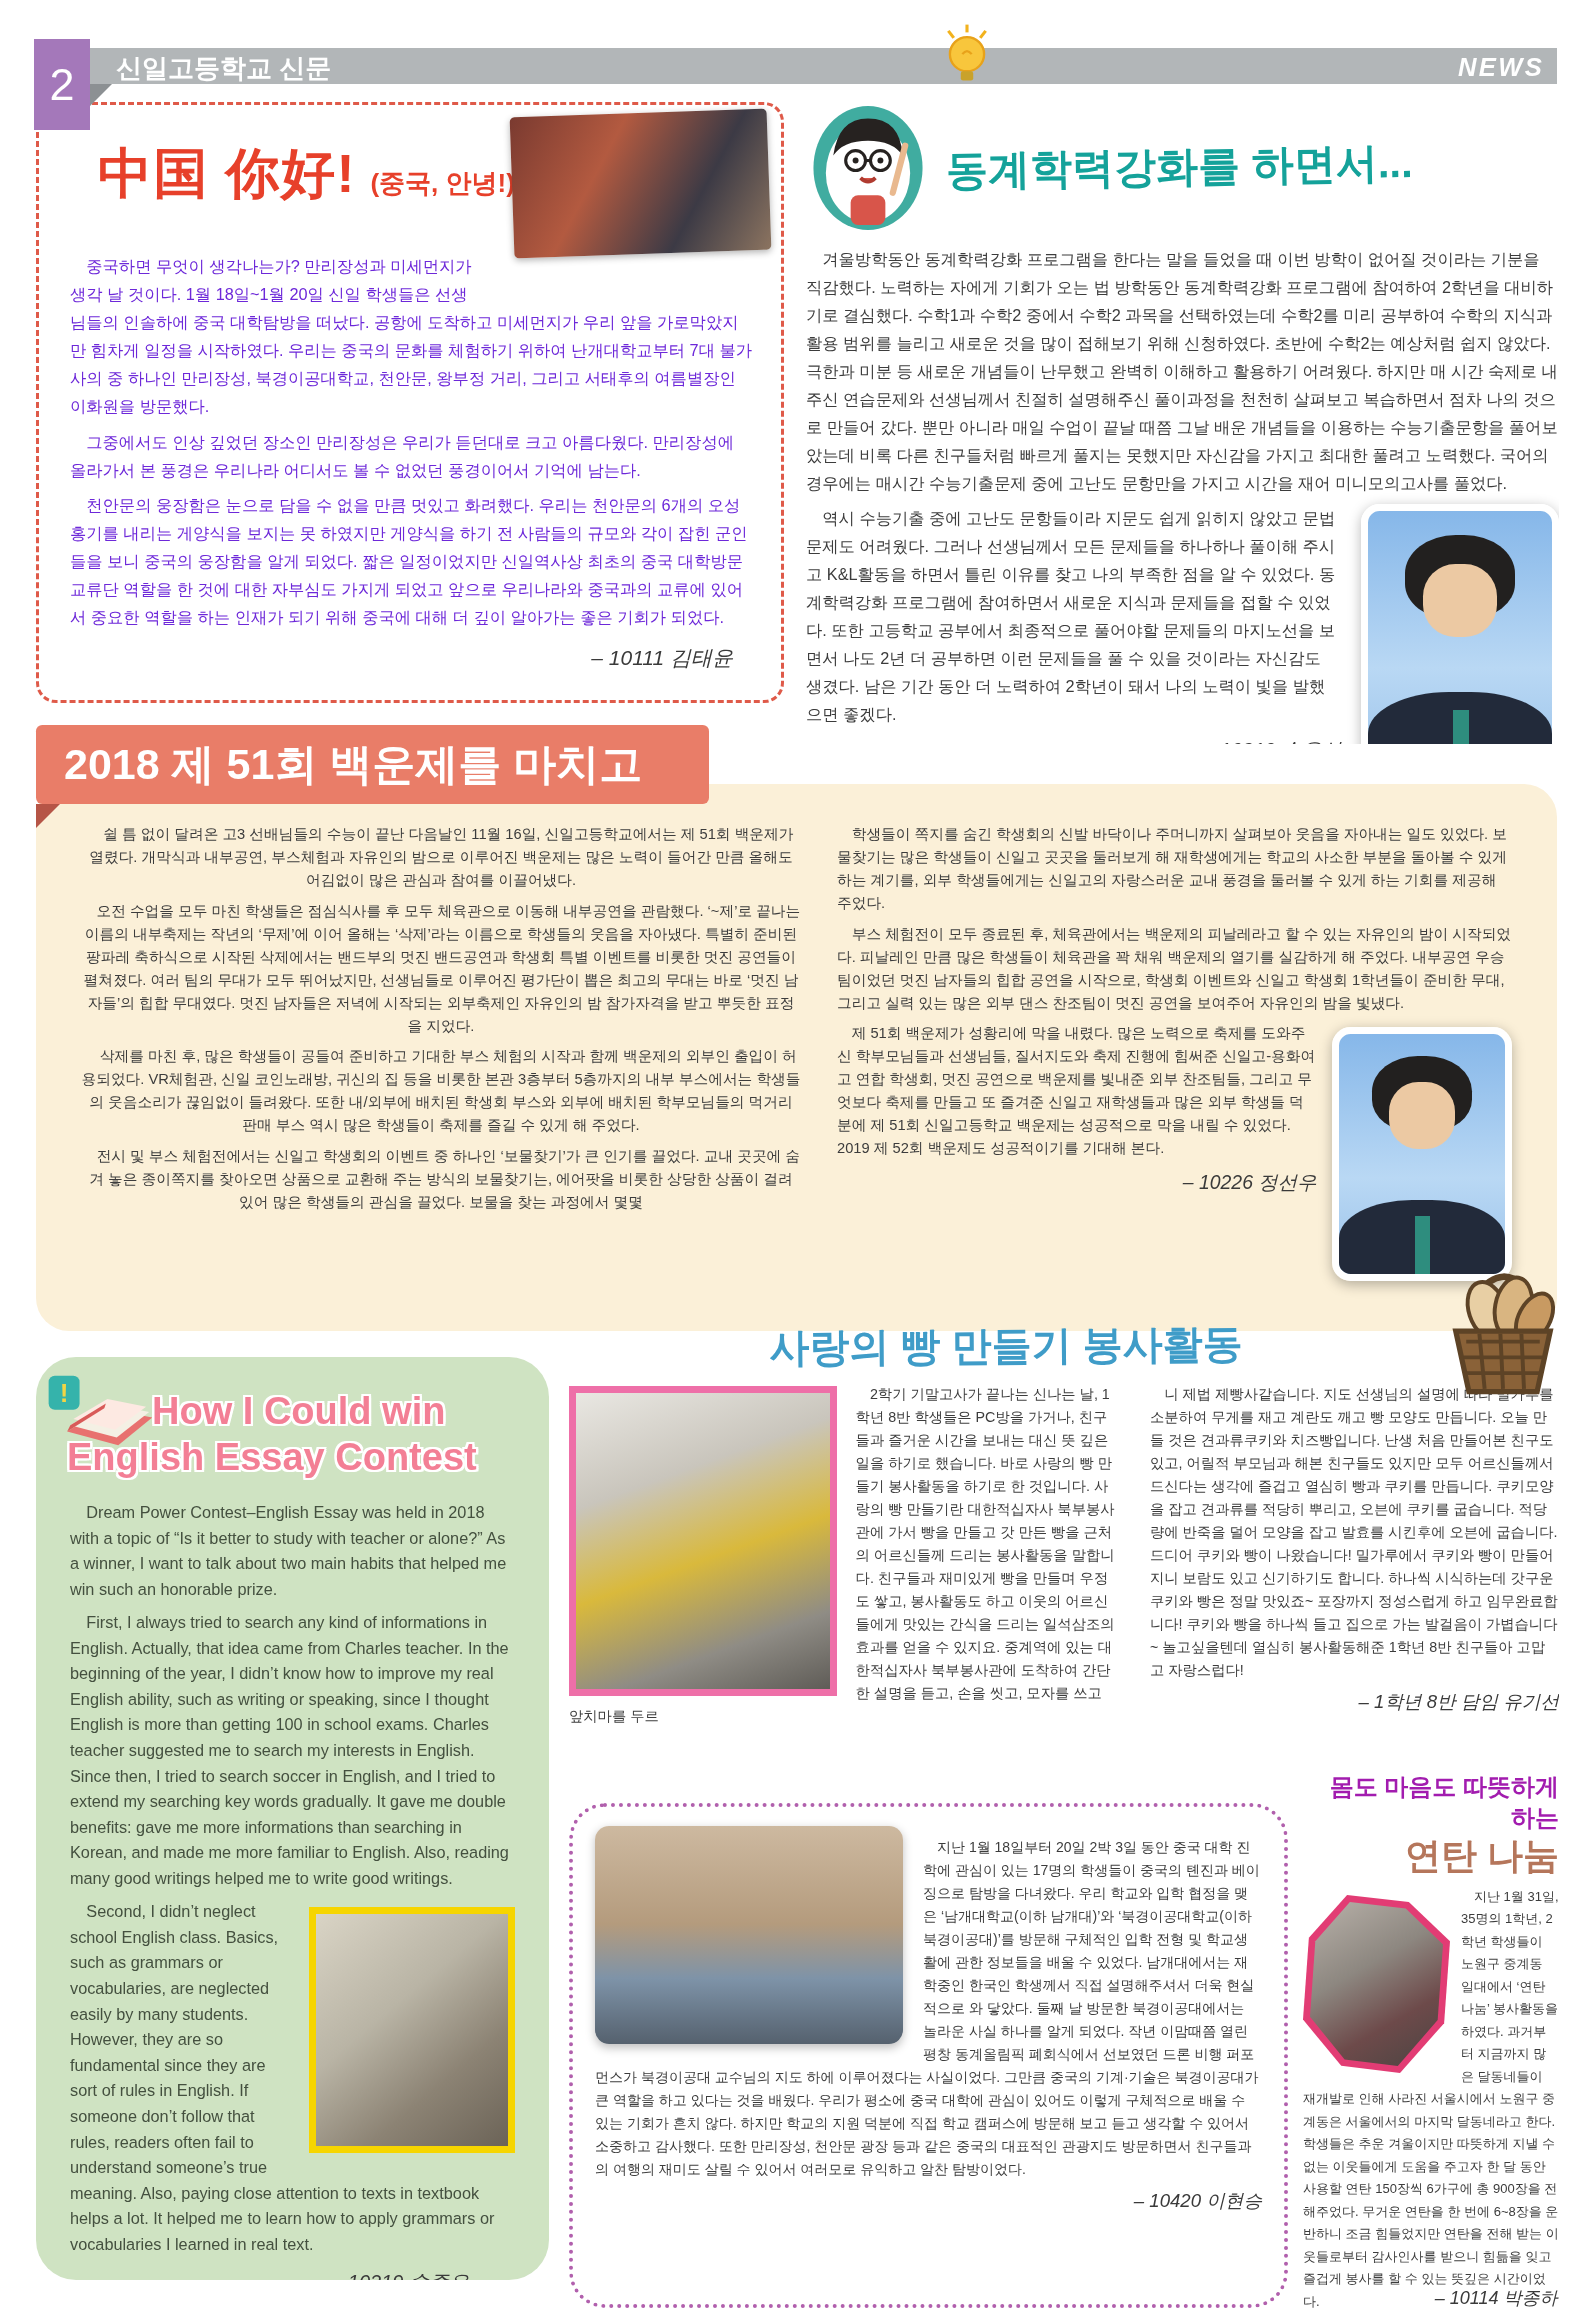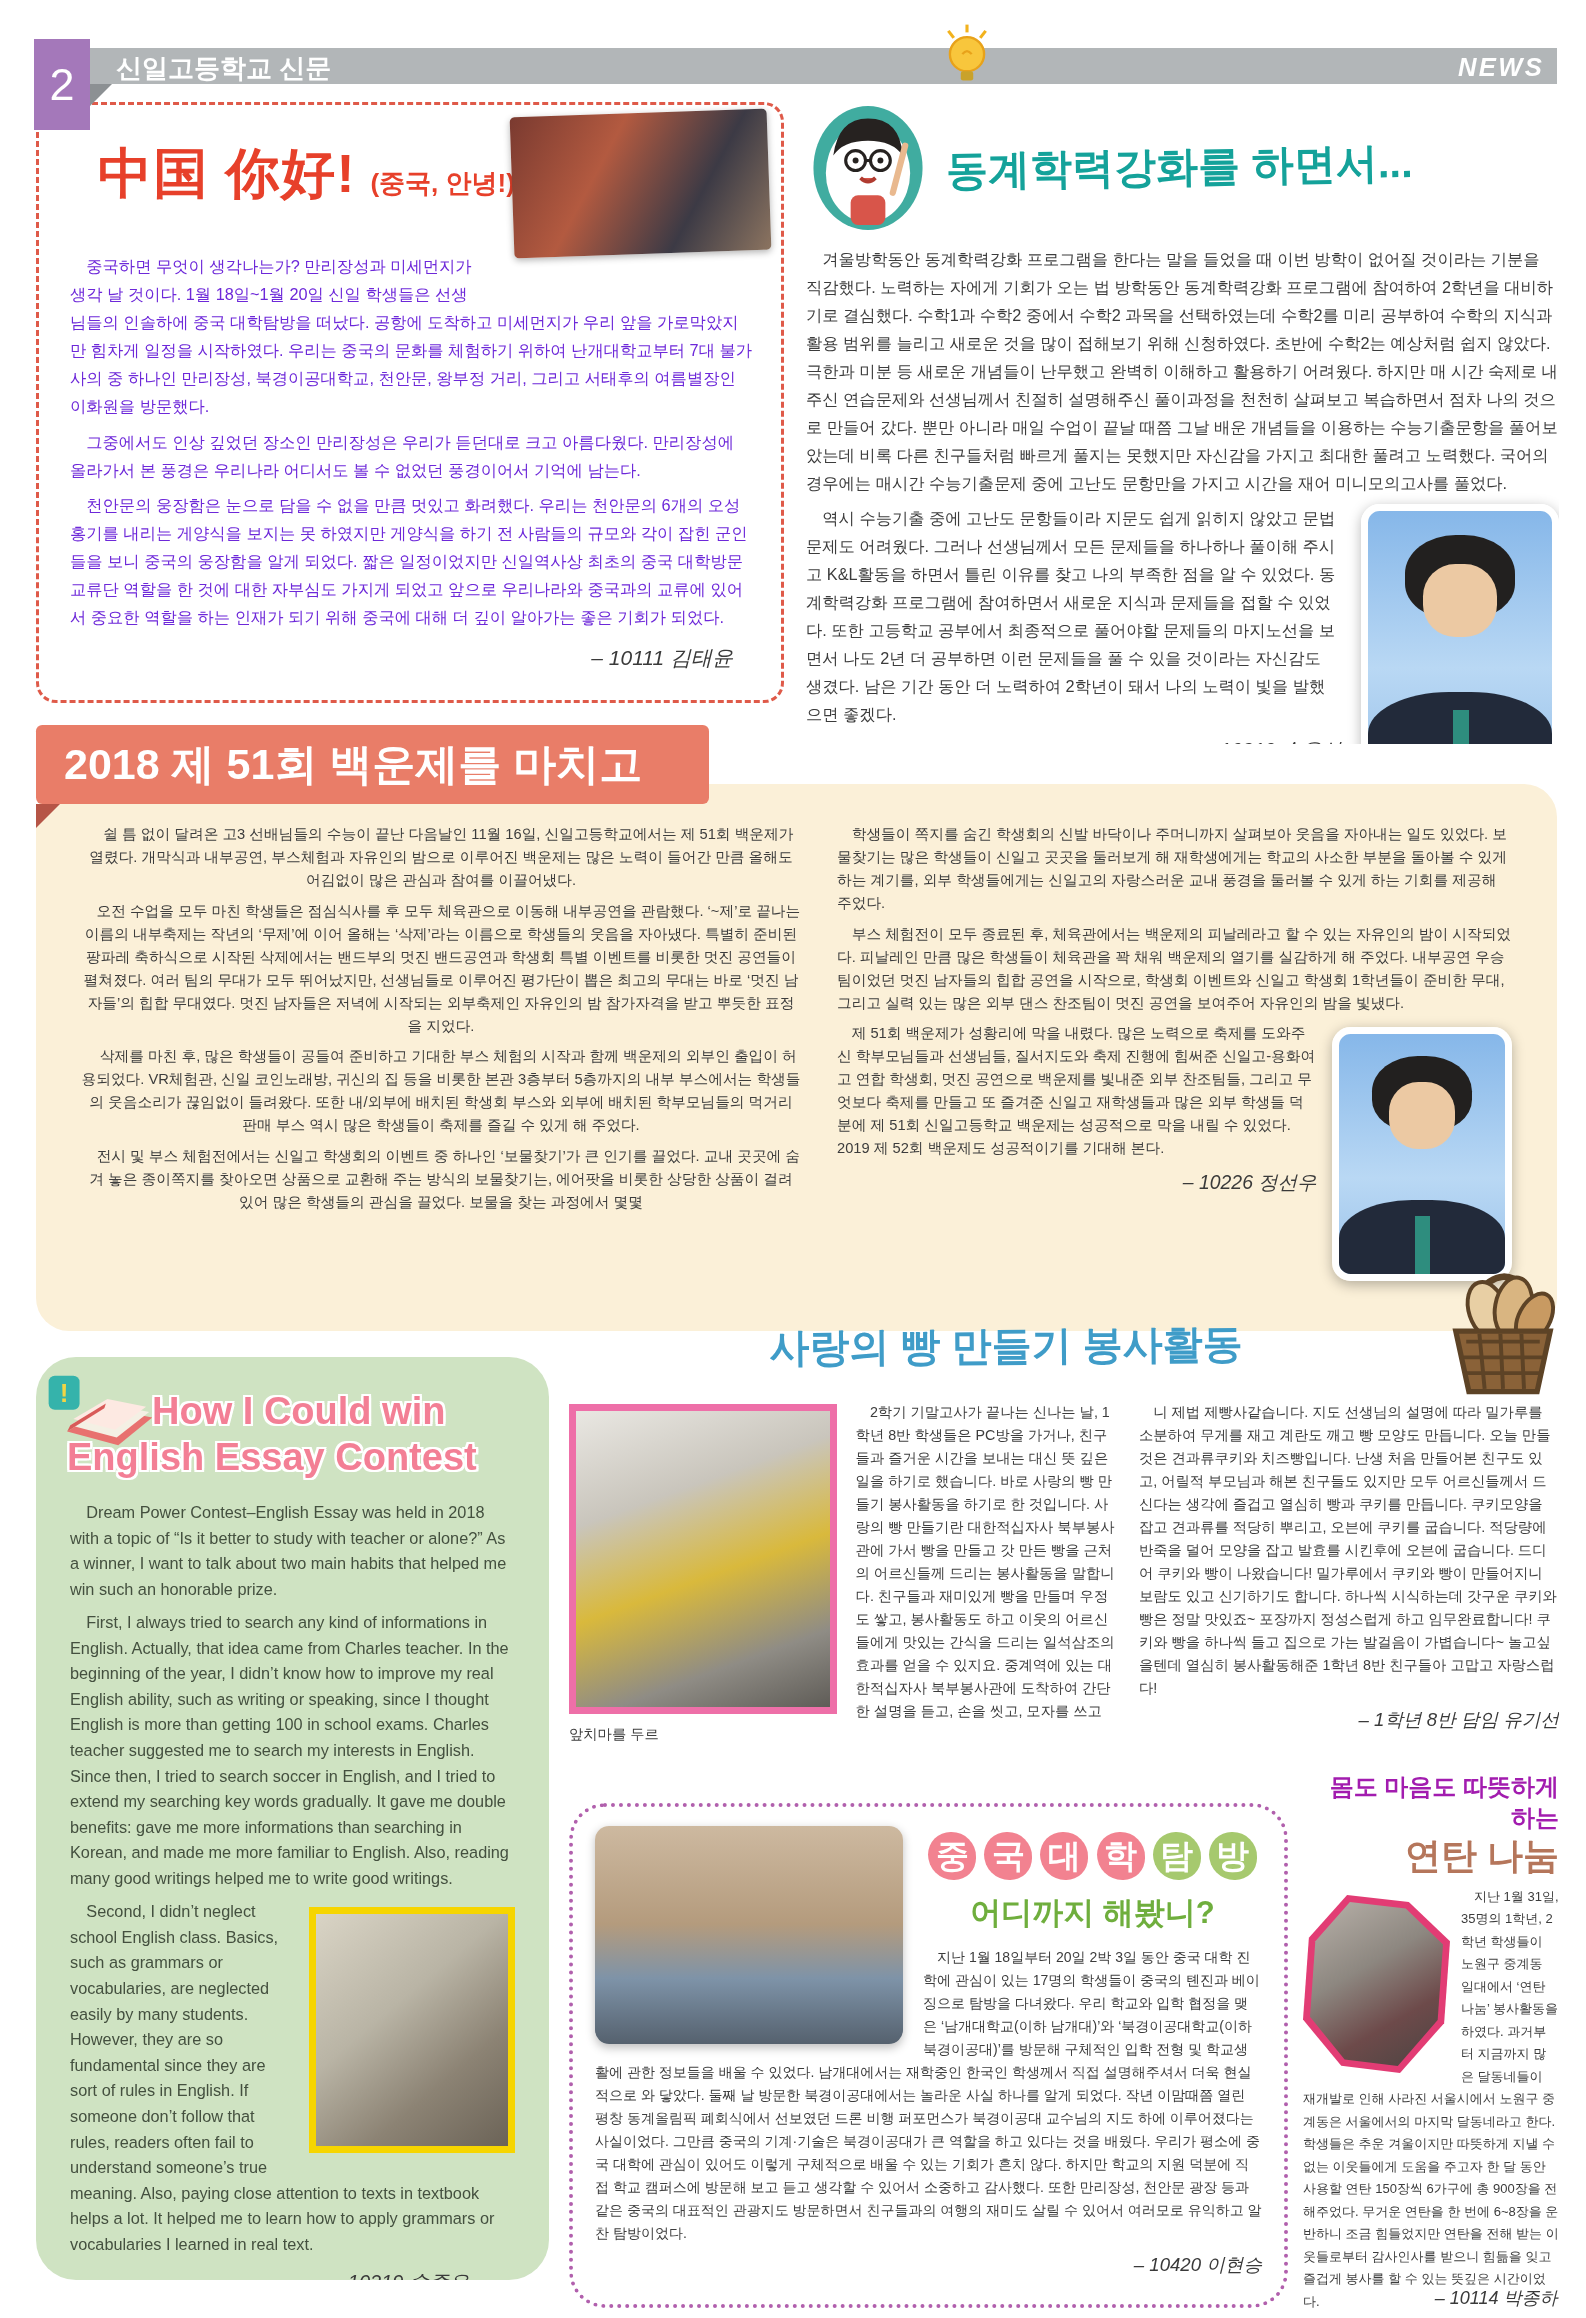--- a/index.html
+++ b/index.html
@@ -72,21 +72,21 @@
   .eng-title .l2{display:block;margin-left:-85px;}
   .eng-body{padding:20px 34px 0 34px;font-size:16.3px;line-height:25.6px;color:#44503f;}
   .yawn-photo{float:right;width:192px;height:232px;border:7.7px solid #f6d500;margin:7.7px 0 6.2px 14px;
      background:linear-gradient(140deg,#d9d4c5 0%,#b9b4a5 40%,#8c8374 70%,#6b6357 100%);}
   .eng-byline{padding:4.6px 46px 0 0;font-size:20px;}
 
   
   .bread{position:absolute;left:569px;top:1306px;width:990px;height:497px;overflow:hidden;}
   .bread-title{text-align:center;font-size:40px;font-weight:bold;color:#3f9cc8;padding:12.4px 116px 0 0;transform:rotate(-0.5deg);}
   .basket{position:absolute;left:1437px;top:1255px;z-index:2;}
-  .bread-content{display:flex;gap:23px;margin-top:28px;font-size:14.3px;line-height:23px;color:#3c3c3c;}
+  .bread-content{display:flex;gap:34px;margin-top:10px;font-size:14.3px;line-height:23px;color:#3c3c3c;}
   .bread-left{width:547px;}
   .bread-right{flex:1;}
   .bread-photo{float:left;width:254px;height:296px;border:7.7px solid #ee6fa8;margin:3.1px 18.6px 6.2px 0;
      background:linear-gradient(160deg,#e9e7e2 0%,#c9c5bc 30%,#d9b93c 55%,#8f8c85 80%,#5f5c57 100%);}
   .bread-byline{font-size:18.6px;margin-top:4.6px;}
 
   
   .cu{position:absolute;left:569px;top:1803px;width:719px;height:505px;border:4.6px dotted #b160ad;
       border-radius:36px;background:#fff;padding:17px 22px;box-sizing:border-box;overflow:hidden;}
   .cu-photo{float:left;width:308px;height:218px;border-radius:14px;margin:1.5px 20px 9.3px 0;
@@ -254,31 +254,20 @@
       </div>
       <div class="bread-right">
         <p>니 제법 제빵사같습니다. 지도 선생님의 설명에 따라 밀가루를 소분하여 무게를 재고 계란도 깨고 빵 모양도 만듭니다. 오늘 만들 것은 견과류쿠키와 치즈빵입니다. 난생 처음 만들어본 친구도 있고, 어릴적 부모님과 해본 친구들도 있지만 모두 어르신들께서 드신다는 생각에 즐겁고 열심히 빵과 쿠키를 만듭니다. 쿠키모양을 잡고 견과류를 적당히 뿌리고, 오븐에 쿠키를 굽습니다. 적당량에 반죽을 덜어 모양을 잡고 발효를 시킨후에 오븐에 굽습니다. 드디어 쿠키와 빵이 나왔습니다! 밀가루에서 쿠키와 빵이 만들어지니 보람도 있고 신기하기도 합니다. 하나씩 시식하는데 갓구운 쿠키와 빵은 정말 맛있죠~ 포장까지 정성스럽게 하고 임무완료합니다! 쿠키와 빵을 하나씩 들고 집으로 가는 발걸음이 가볍습니다~ 놀고싶을텐데 열심히 봉사활동해준 1학년 8반 친구들아 고맙고 자랑스럽다!</p>
         <div class="byline bread-byline">– 1학년 8반 담임 유기선</div>
       </div>
     </div>
   </section>
 
   <section class="cu">
     <div class="cu-photo"></div>
-    <div class="cu-titles">
-      <div>
-        <span class="bub pink">중</span>
-        <span class="bub pink">국</span>
-        <span class="bub pink">대</span>
-        <span class="bub pink">학</span>
-        <span class="bub green">탐</span>
-        <span class="bub green">방</span>
-      </div>
-      <div class="cu-sub">어디까지 해봤니?</div>
-    </div>
     <div class="cu-body">
       <p>지난 1월 18일부터 20일 2박 3일 동안 중국 대학 진학에 관심이 있는 17명의 학생들이 중국의 톈진과 베이징으로 탐방을 다녀왔다. 우리 학교와 입학 협정을 맺은 ‘남개대학교(이하 남개대)’와 ‘북경이공대학교(이하 북경이공대)’를 방문해 구체적인 입학 전형 및 학교생활에 관한 정보들을 배울 수 있었다. 남개대에서는 재학중인 한국인 학생께서 직접 설명해주셔서 더욱 현실적으로 와 닿았다. 둘째 날 방문한 북경이공대에서는 놀라운 사실 하나를 알게 되었다. 작년 이맘때쯤 열린 평창 동계올림픽 폐회식에서 선보였던 드론 비행 퍼포먼스가 북경이공대 교수님의 지도 하에 이루어졌다는 사실이었다. 그만큼 중국의 기계·기술은 북경이공대가 큰 역할을 하고 있다는 것을 배웠다. 우리가 평소에 중국 대학에 관심이 있어도 이렇게 구체적으로 배울 수 있는 기회가 흔치 않다. 하지만 학교의 지원 덕분에 직접 학교 캠퍼스에 방문해 보고 듣고 생각할 수 있어서 소중하고 감사했다. 또한 만리장성, 천안문 광장 등과 같은 중국의 대표적인 관광지도 방문하면서 친구들과의 여행의 재미도 살릴 수 있어서 여러모로 유익하고 알찬 탐방이었다.</p>
       <div class="byline cu-byline">– 10420 이현승</div>
     </div>
   </section>
 
   <section class="coal">
     <div class="coal-t1">몸도 마음도 따뜻하게 하는</div>
     <div class="coal-t2">연탄 나눔</div>
     <div class="coal-body">

